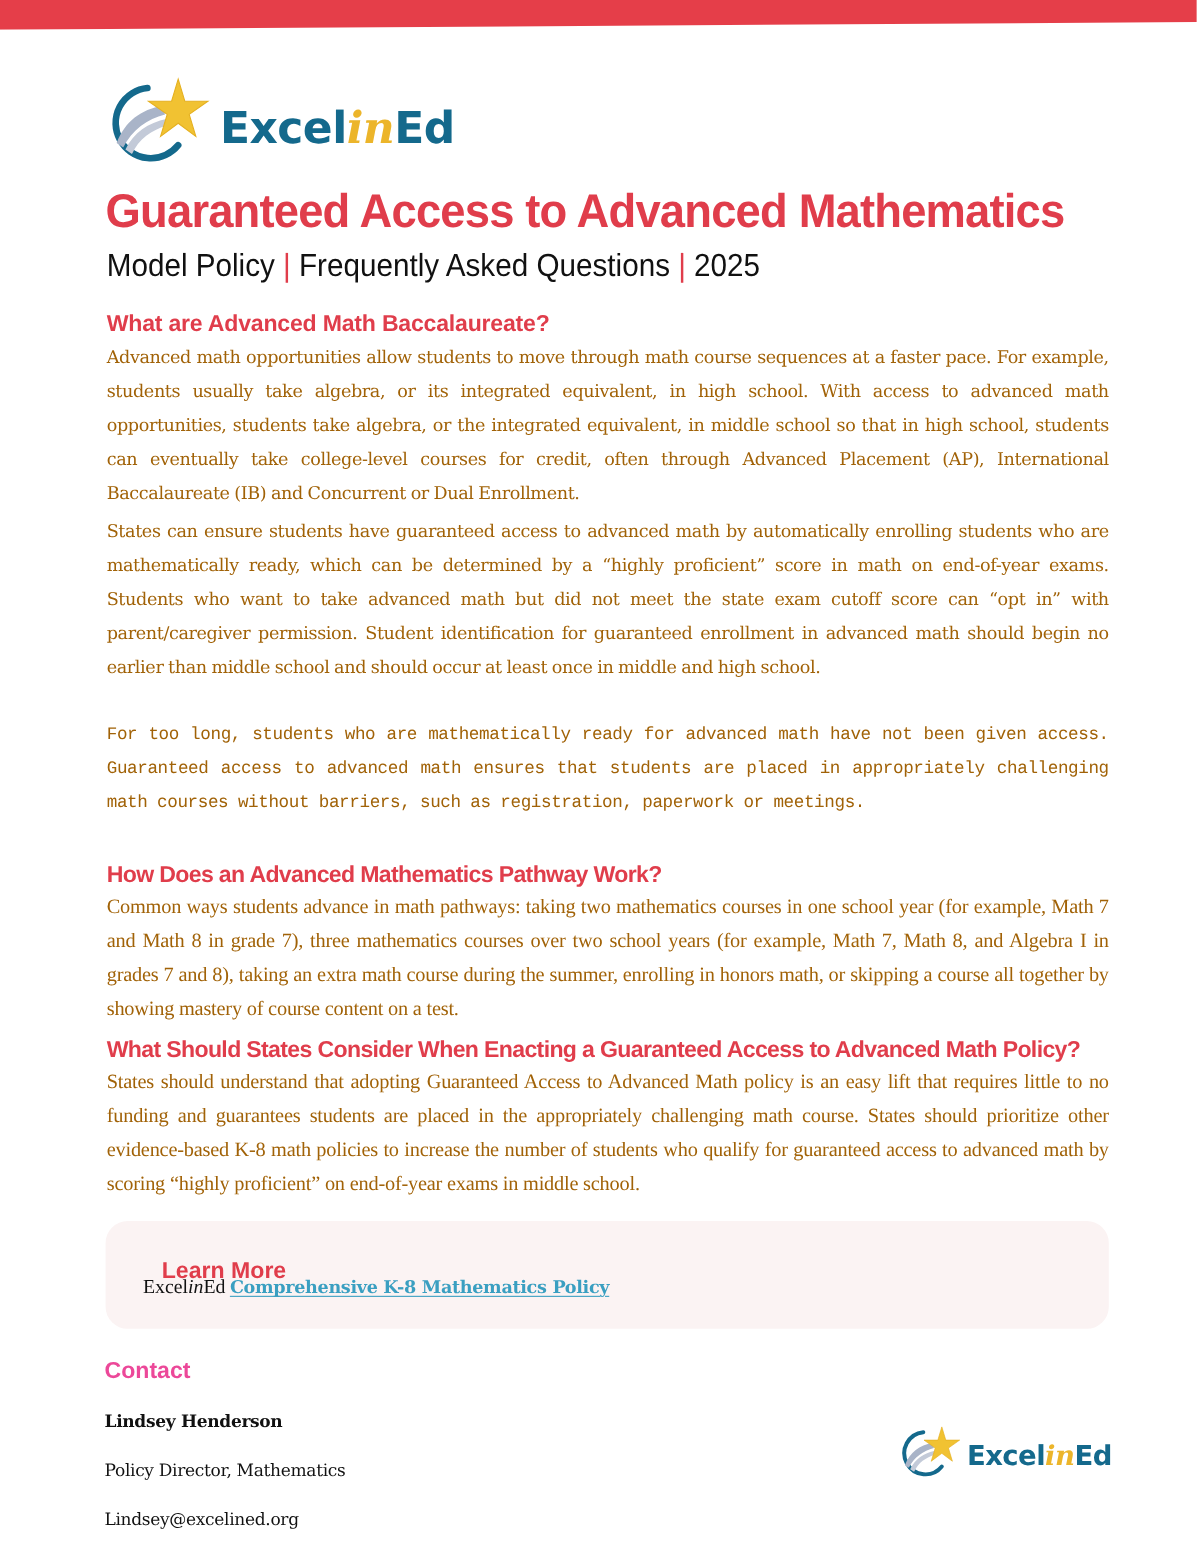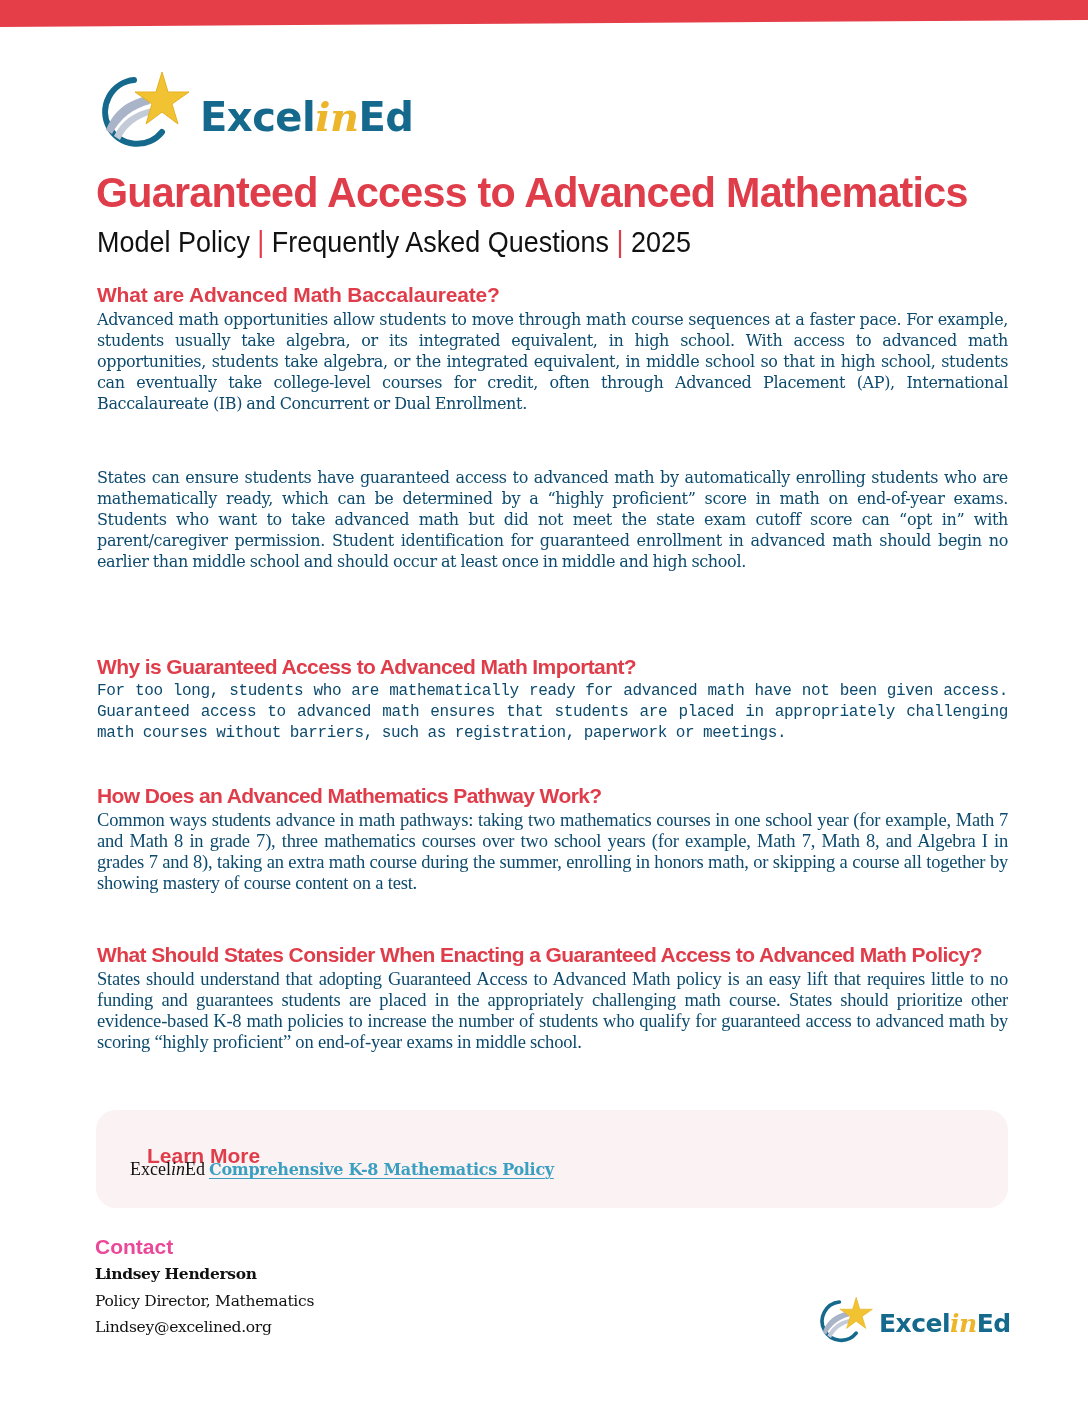--- a/index.html
+++ b/index.html
@@ -91,24 +91,24 @@
       font-size: 21px;
       color: #e03d4b;
       white-space: nowrap;
       letter-spacing: -0.2px;
       line-height: 28px;
     }
     .section p {
       margin: 0;
       font-family: "DejaVu Serif", "Liberation Serif", serif;
       font-size: 16px;
-      line-height: 21px;
+      line-height: 31px;
       text-align: justify;
       text-align-last: left;
-      color: #0c4a6e;
+      color: #a16207;
       letter-spacing: -0.35px;
       word-spacing: -0.5px;
     }
     .section.condensed p {
       font-family: "Liberation Serif", "DejaVu Serif", serif;
       font-size: 18.5px;
       letter-spacing: -0.2px;
       word-spacing: 0;
     }
     .section.condensed h2 {
@@ -174,20 +174,21 @@
       color: #ec4899;
       line-height: 28px;
     }
     .contact .line {
       font-family: "DejaVu Serif", "Liberation Serif", serif;
       font-size: 15.5px;
       line-height: 26.5px;
       color: #111;
       letter-spacing: -0.3px;
       white-space: nowrap;
+      margin-top: 18px;
     }
     .contact .name { font-weight: bold; }
   </style>
 </head>
 <body>
 
 <div class="top-bar">
   <svg width="1088" height="27" viewBox="0 0 1088 27">
     <polygon points="0,0 1088,0 1088,20 0,27" fill="#e53e49"></polygon>
   </svg>
@@ -213,21 +214,20 @@
 <div class="section" id="sec-1">
   <h2>What are Advanced Math Baccalaureate?</h2>
   <p>Advanced math opportunities allow students to move through math course sequences at a faster pace. For example, students usually take algebra, or its integrated equivalent, in high school. With access to advanced math opportunities, students take algebra, or the integrated equivalent, in middle school so that in high school, students can eventually take college-level courses for credit, often through Advanced Placement (AP), International Baccalaureate (IB) and Concurrent or Dual Enrollment.</p>
 </div>
 
 <div class="section" id="sec-2">
   <p>States can ensure students have guaranteed access to advanced math by automatically enrolling students who are mathematically ready, which can be determined by a “highly proficient” score in math on end-of-year exams. Students who want to take advanced math but did not meet the state exam cutoff score can “opt in” with parent/caregiver permission. Student identification for guaranteed enrollment in advanced math should begin no earlier than middle school and should occur at least once in middle and high school.</p>
 </div>
 
 <div class="section condensed" id="sec-3">
-  <h2>Why is Guaranteed Access to Advanced Math Important?</h2>
   <p style="font-family:Liberation Mono, monospace;font-size:16px;letter-spacing:-0.35px;word-spacing:-0.5px;">For too long, students who are mathematically ready for advanced math have not been given access. Guaranteed access to advanced math ensures that students are placed in appropriately challenging math courses without barriers, such as registration, paperwork or meetings.</p>
 </div>
 
 <div class="section condensed" id="sec-4">
   <h2>How Does an Advanced Mathematics Pathway Work?</h2>
   <p>Common ways students advance in math pathways: taking two mathematics courses in one school year (for example, Math 7 and Math 8 in grade 7),  three mathematics courses over two school years (for example, Math 7, Math 8, and Algebra I in grades 7 and 8), taking an extra math course during the summer, enrolling in honors math, or skipping a course all together by showing mastery of course content on a test.</p>
 </div>
 
 <div class="section condensed" id="sec-5">
   <h2>What Should States Consider When Enacting a Guaranteed Access to Advanced Math Policy?</h2>

